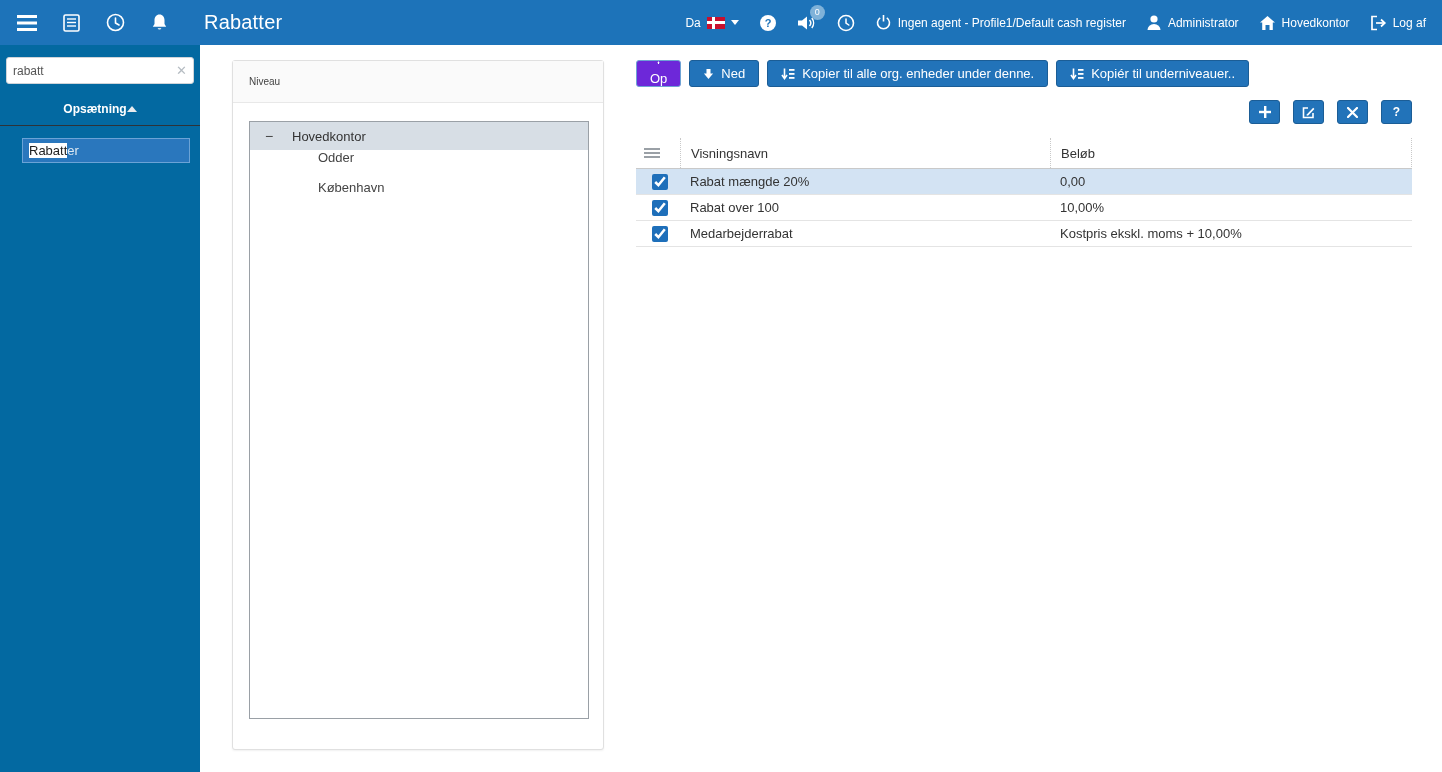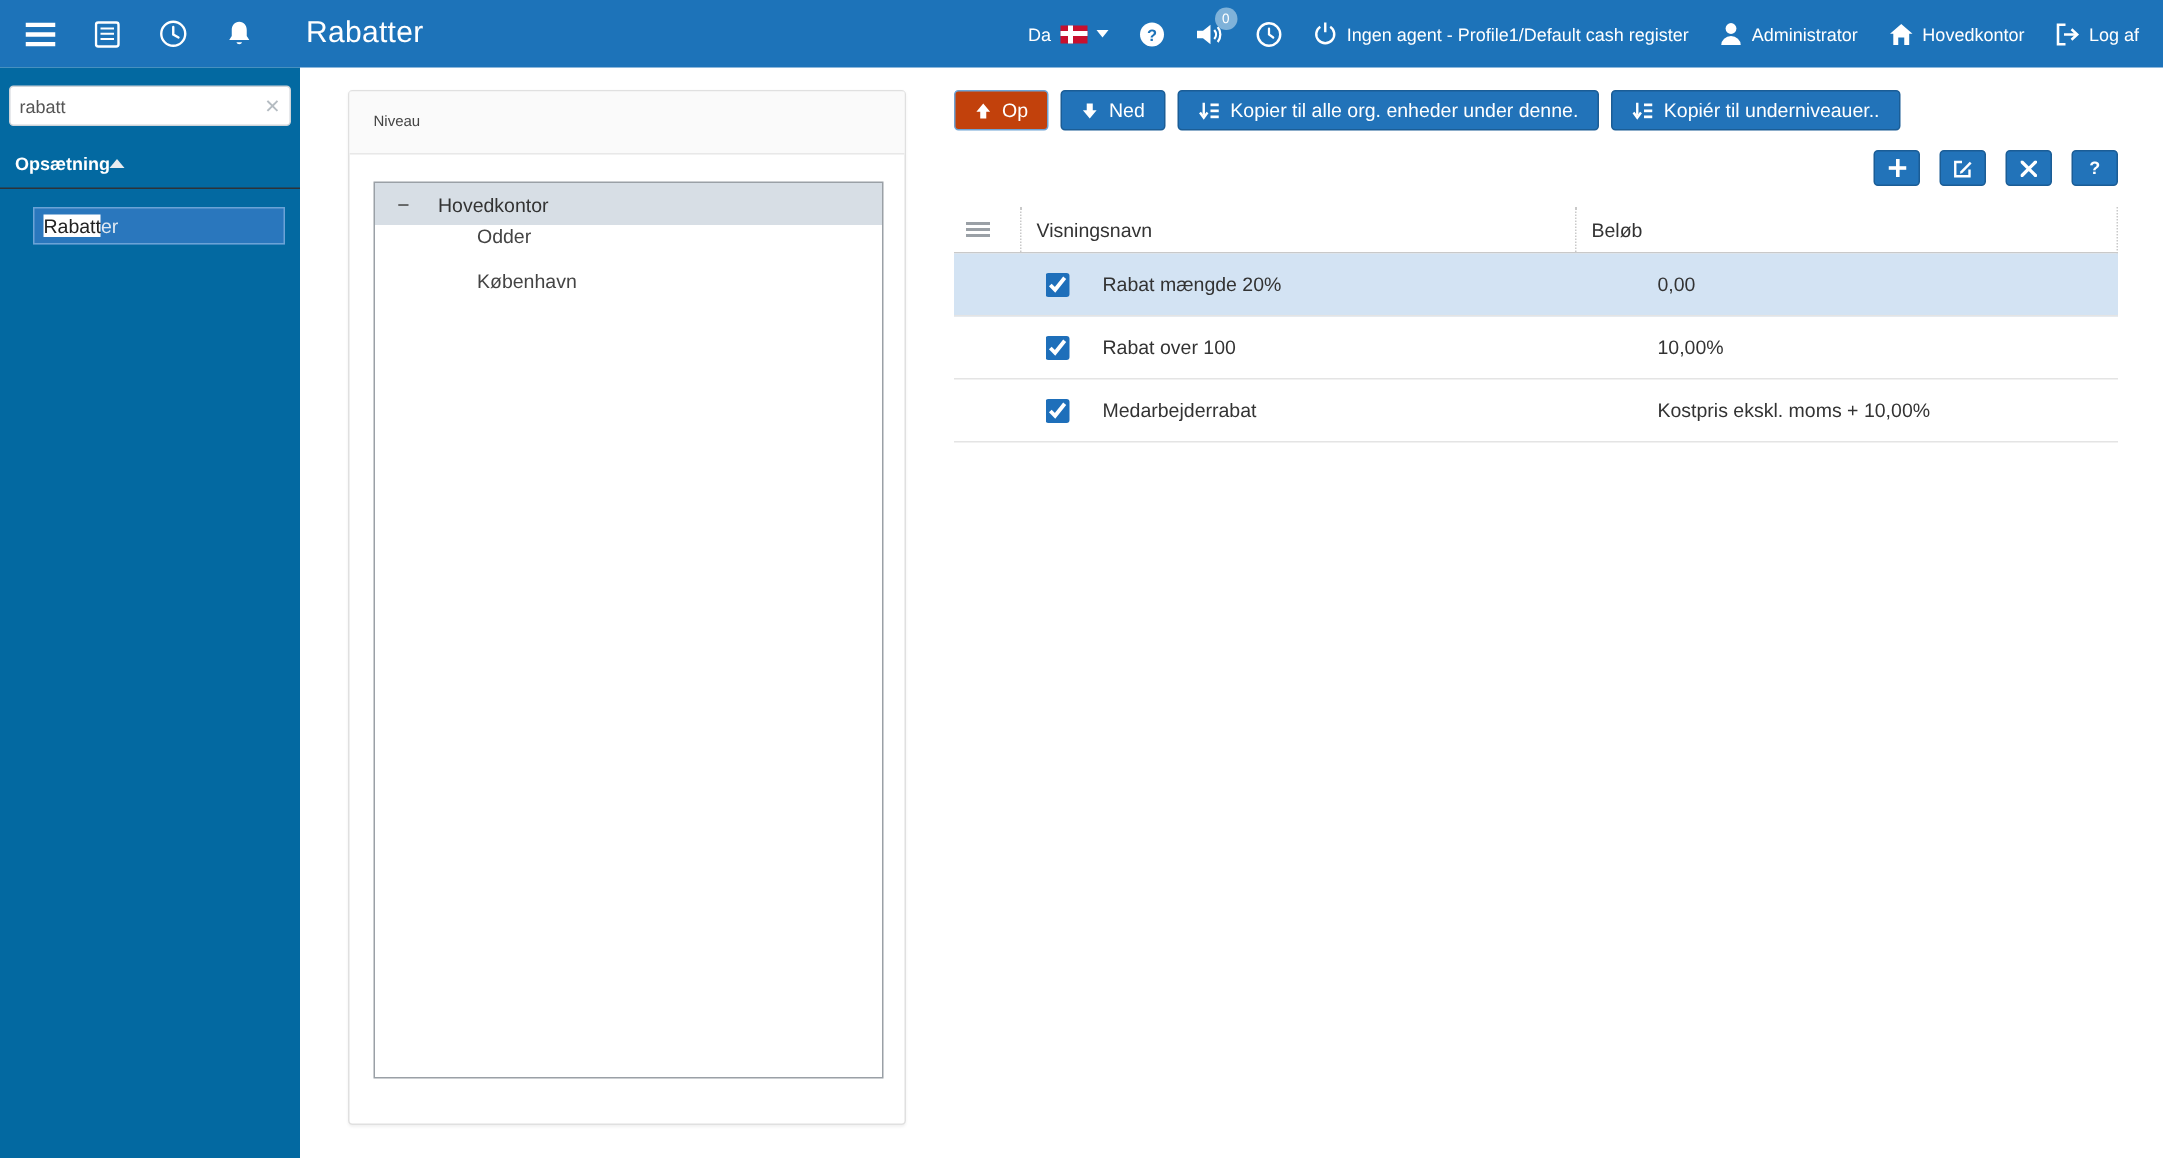--- a/index.html
+++ b/index.html
@@ -52,21 +52,21 @@
   .search-box {
     margin:12px 6px 10px 6px; height:27px; background:#fff; border-radius:3px;
     display:flex; align-items:center; padding:0 6px; border:1px solid #cfd4d9;
   }
   .search-box input {
     border:none; outline:none; flex:1; font-size:12px; color:#555;
     font-family:"Liberation Sans", sans-serif; background:transparent; min-width:0;
   }
   .search-clear { color:#b5bcc2; font-size:13px; cursor:pointer; line-height:1; }
   .side-section {
-    display:flex; align-items:center; justify-content:flex-start;
+    display:flex; align-items:center; justify-content:center;
     padding:8px 10px 9px 10px; border-bottom:1px solid #2d3339;
     font-size:12px; font-weight:bold; cursor:pointer;
   }
   .side-caret {
     width:0; height:0; border-left:5px solid transparent; border-right:5px solid transparent;
     border-bottom:6px solid #e8ebee;
   }
   .side-item {
     margin:12px 10px 0 22px; background:#2a77bd; border:1px solid #6ba3d6;
     padding:4px 6px; font-size:13px; color:#dfe9f2; cursor:pointer;
@@ -101,21 +101,21 @@
 
   
   .content { position:absolute; left:636px; top:60px; width:776px; }
   .toolbar-row1 { display:flex; gap:8px; align-items:center; }
   .btn {
     background:#2273b9; border:1px solid #1b5d96; color:#fff;
     border-radius:3px; height:27px; padding:0 13px;
     display:inline-flex; align-items:center; gap:7px;
     font-size:13px; font-family:"Liberation Sans", sans-serif; cursor:pointer;
   }
-  .btn.disabled { background:#c2410c; border-color:#6ea3d4; }
+  .btn.disabled { background:#6d28d9; border-color:#6ea3d4;flex-direction:column; }
   .toolbar-row2 {
     margin-top:13px; display:flex; justify-content:flex-end; gap:13px;
   }
   .sq-btn {
     width:31px; height:24px; background:#2273b9; border:1px solid #1b5d96;
     border-radius:3px; color:#fff; display:flex; align-items:center; justify-content:center;
     cursor:pointer; font-size:12px; font-weight:bold;
   }
 
   
@@ -123,22 +123,22 @@
   .grid-header {
     display:flex; height:31px; align-items:center;
     border-bottom:1px solid #c9c9c9; font-size:13px; font-weight:normal; color:#333;
     border-right:1px dotted #c9c9c9;
   }
   .gh-cell { height:100%; display:flex; align-items:center; }
   .col-check { width:44px; padding-left:8px; }
   .col-name  { width:370px; padding-left:10px; border-left:1px dotted #c9c9c9; }
   .col-amount{ flex:1; padding-left:10px; border-left:1px dotted #c9c9c9; }
   .grid-row {
-    display:flex; height:42px; align-items:center;
-    border-bottom:1px solid #e4e4e4; font-size:13px; color:#333; cursor:pointer;padding-left:45px;
+    display:flex; height:26px; align-items:center;
+    border-bottom:1px solid #e4e4e4; font-size:13px; color:#333; cursor:pointer;
   }
   .grid-row.selected { background:#d3e3f3; }
   .grid-row .col-name, .grid-row .col-amount { border-left:none; }
   .row-check { margin-left:8px; width:16px; height:16px; accent-color:#1e6fba; cursor:pointer; }
   .list-glyph span { display:block; width:16px; height:2px; background:#9aa0a6; margin:2px 0; }
 </style>
 </head>
 <body>
 
 <header class="topbar">

